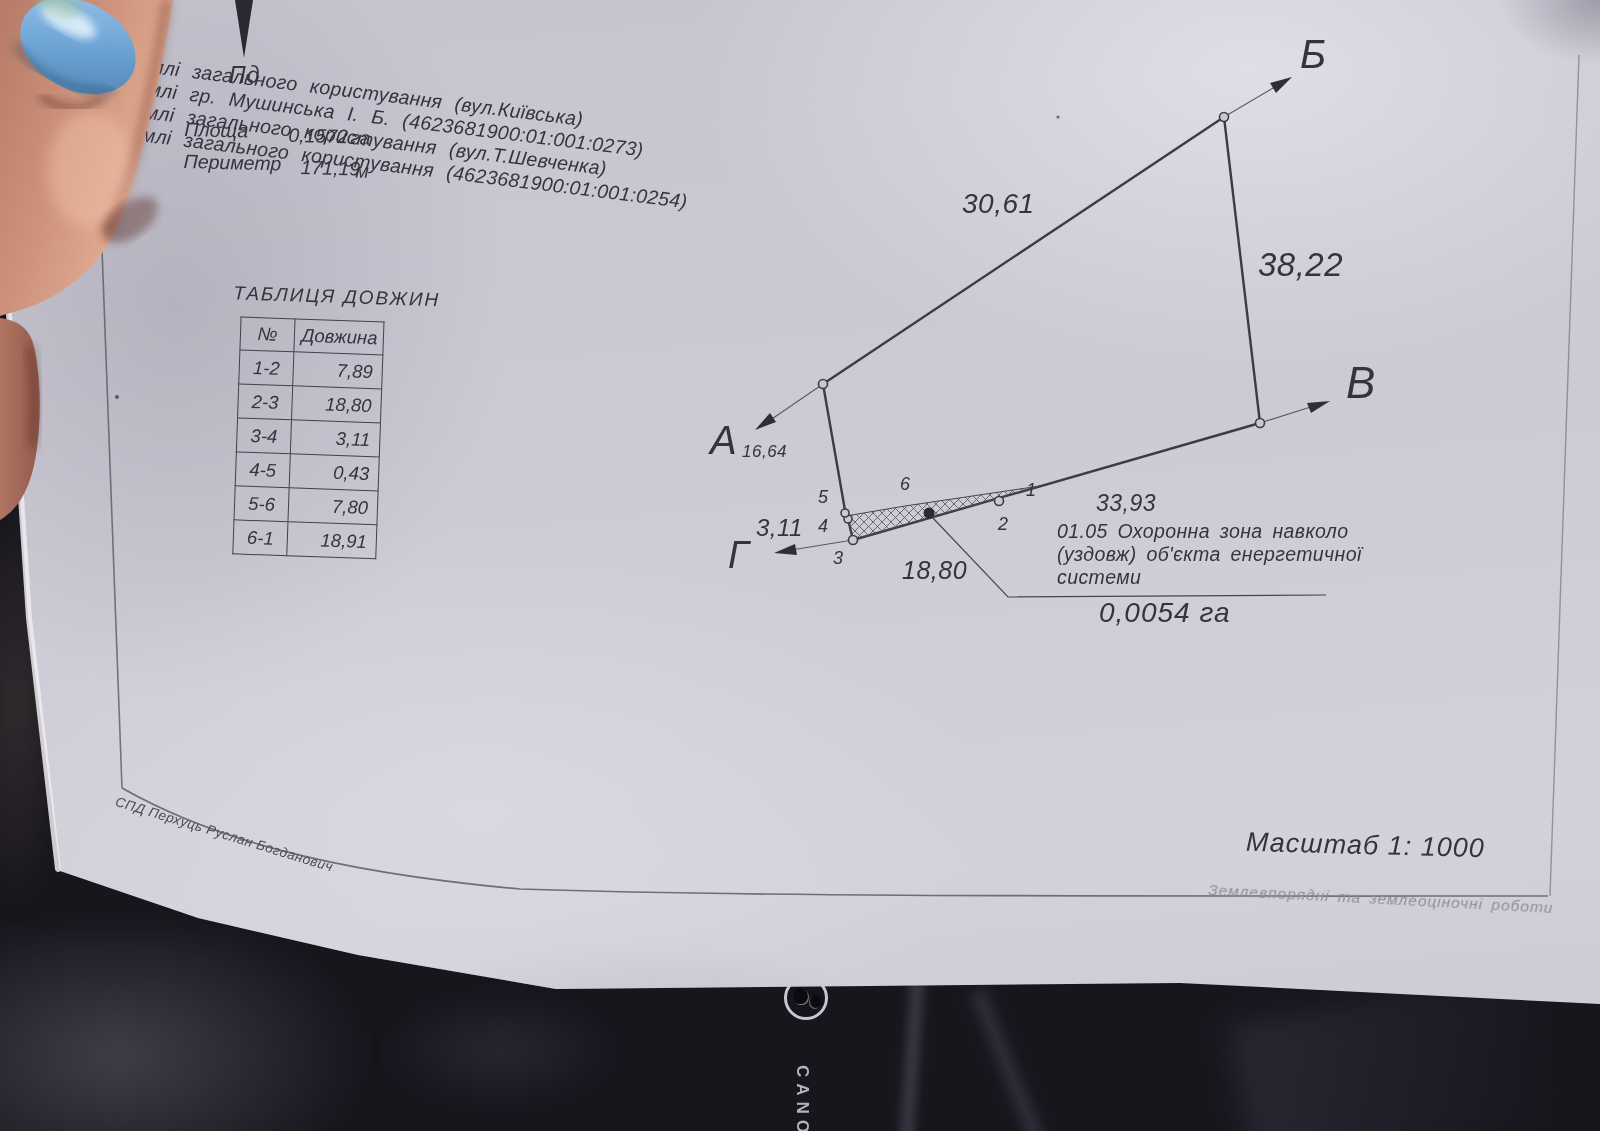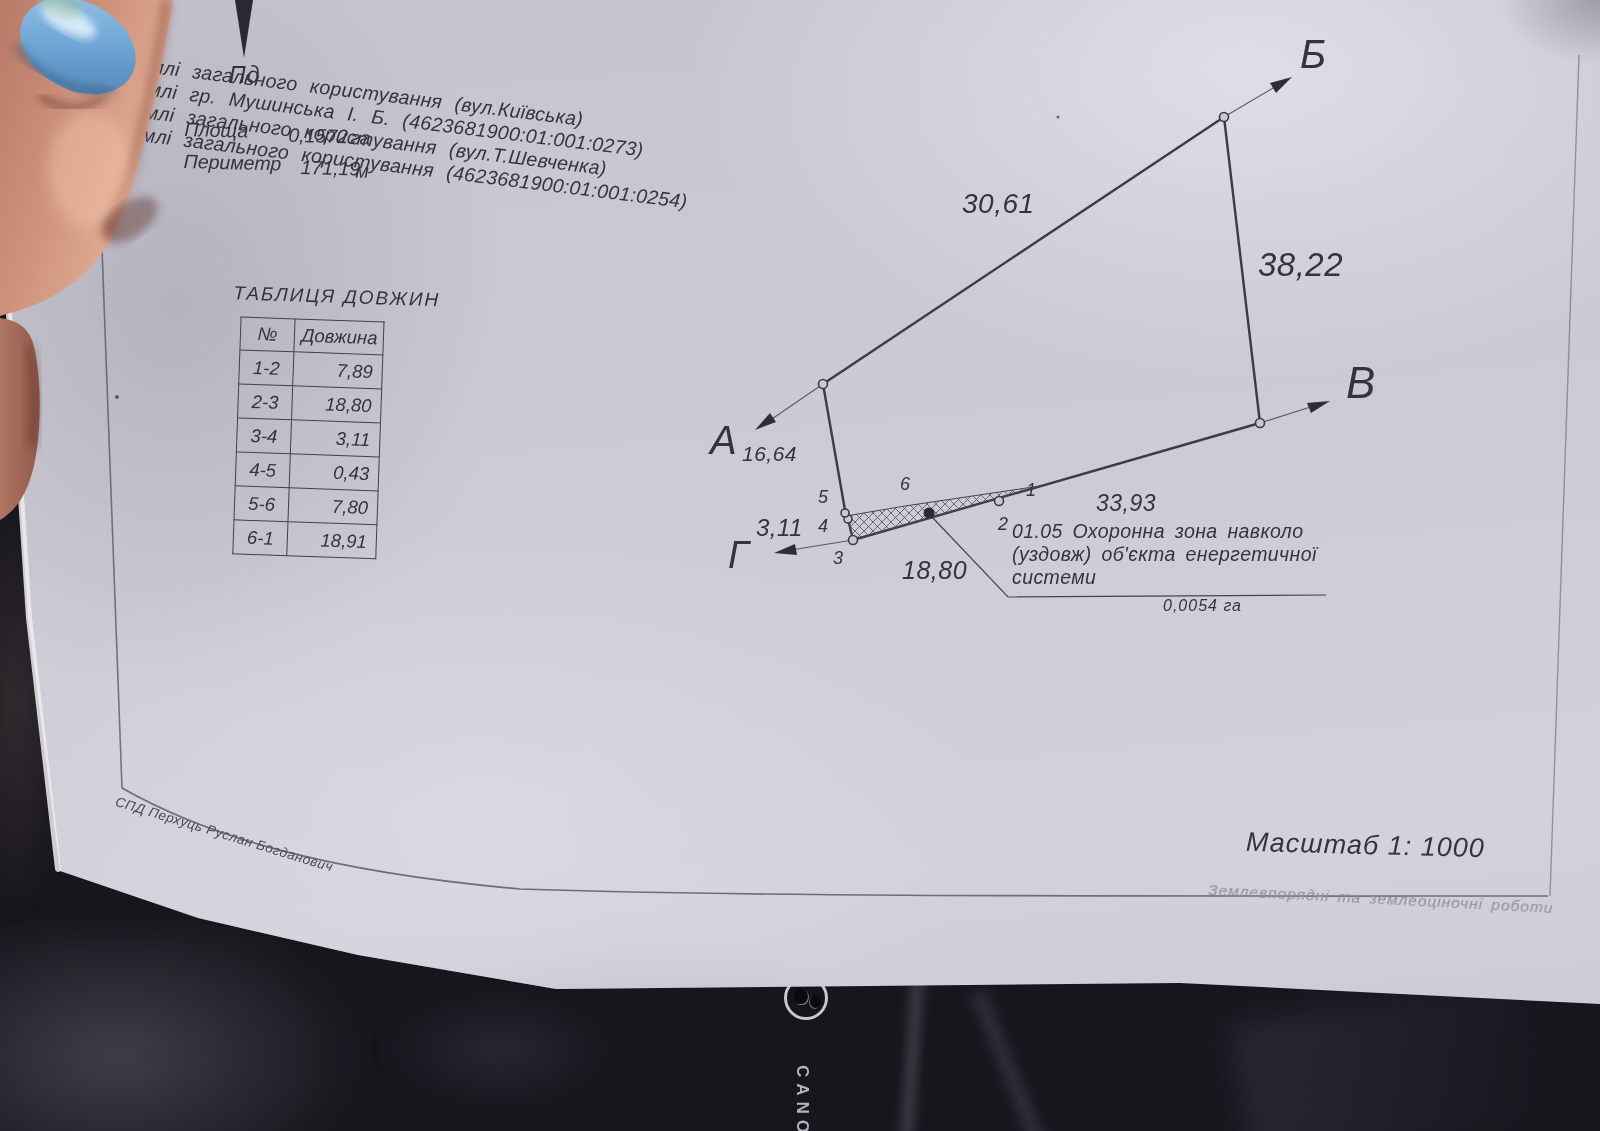--- a/index.html
+++ b/index.html
@@ -56,21 +56,21 @@
   .len-table td,.len-table th{border:1.7px solid #41404b;font-style:italic;font-weight:normal;
        color:#34333e;font-size:18.5px;}
   .len-table th{height:33px;text-align:center;}
   .len-table td{height:34px;}
   .c-id{width:54px;text-align:center;}
   .c-len{width:89px;text-align:right;padding-right:9px;}
 
   .dim{letter-spacing:.5px;}
   .vx{font-size:40px;}
   .pt{font-size:18px;}
-  .zone-line{font-size:19.5px;letter-spacing:.4px;word-spacing:4px;}
+  .zone-line{font-size:19.5px;letter-spacing:.4px;word-spacing:4px;margin-left:45px;}
 
   .opys-group{left:106px;top:626px;width:720px;height:160px;transform:rotate(7deg);transform-origin:0 0;}
   .opys-title{position:absolute;left:10px;top:4px;font-size:20px;letter-spacing:2px;font-style:italic;color:#34333e;}
   .b-row{position:absolute;left:10px;font-size:19.5px;font-style:italic;color:#34333e;white-space:nowrap;}
   .b-row .b-lbl{display:inline-block;width:122px;letter-spacing:1px;}
   .b-row .b-txt{word-spacing:7px;letter-spacing:.3px;}
 
   .scale-text{left:1246px;top:830px;font-size:27px;letter-spacing:1px;transform:rotate(1.5deg);}
   .stamp-text{left:1208px;top:890px;font-size:15.5px;letter-spacing:1px;word-spacing:3px;
               color:#908f9b;transform:rotate(3deg);filter:blur(.4px);}
@@ -199,33 +199,33 @@
   <div class="doc vx" style="left:710px;top:418px;">А</div>
   <div class="doc vx" style="left:1300px;top:32px;">Б</div>
   <div class="doc vx" style="left:1346px;top:358px;font-size:44px;">В</div>
   <div class="doc vx" style="left:728px;top:534px;font-size:38px;">Г</div>
 
   <div class="doc dim" style="left:962px;top:188px;font-size:28px;">30,61</div>
   <div class="doc dim" style="left:1258px;top:246px;font-size:33px;">38,22</div>
   <div class="doc dim" style="left:1096px;top:490px;font-size:23px;">33,93</div>
   <div class="doc dim" style="left:902px;top:556px;font-size:25px;">18,80</div>
   <div class="doc dim" style="left:756px;top:514px;font-size:24px;">3,11</div>
-  <div class="doc dim" style="left:742px;top:442px;font-size:21px;text-align:right;">16,64</div>
+  <div class="doc dim" style="left:742px;top:442px;font-size:17px;text-align:right;">16,64</div>
 
   <div class="doc pt" style="left:1026px;top:480px;">1</div>
   <div class="doc pt" style="left:998px;top:514px;">2</div>
   <div class="doc pt" style="left:833px;top:548px;">3</div>
   <div class="doc pt" style="left:818px;top:516px;">4</div>
   <div class="doc pt" style="left:818px;top:487px;">5</div>
   <div class="doc pt" style="left:900px;top:474px;">6</div>
 
   <div class="doc zone-line" style="left:1012px;top:520px;">01.05 Охоронна зона навколо</div>
   <div class="doc zone-line" style="left:1012px;top:543px;">(уздовж) об'єкта енергетичної</div>
   <div class="doc zone-line" style="left:1012px;top:566px;">системи</div>
-  <div class="doc" style="left:1163px;top:597px;font-size:16px;letter-spacing:1px;">0,0054 га</div>
+  <div class="doc" style="left:1099px;top:597px;font-size:28px;letter-spacing:1px;">0,0054 га</div>
 
   <div class="opys-group">
     <div class="opys-title">ОПИС МЕЖ:</div>
     <div class="b-row" style="top:36px;">
       <span class="b-lbl">Від А до Б</span>
       <span class="b-txt">землі загального користування (вул.Київська)</span>
     </div>
     <div class="b-row" style="top:59px;">
       <span class="b-lbl">Від Б до В</span>
       <span class="b-txt">землі гр. Мушинська І. Б. (4623681900:01:001:0273)</span>

